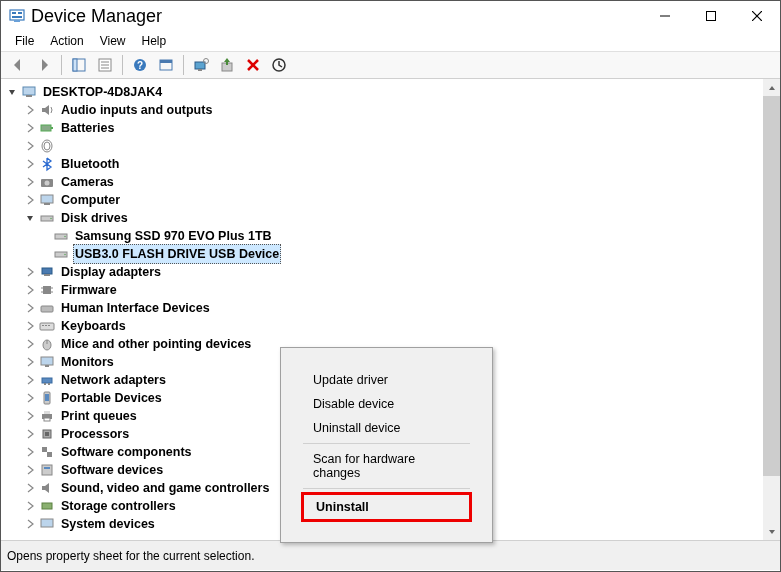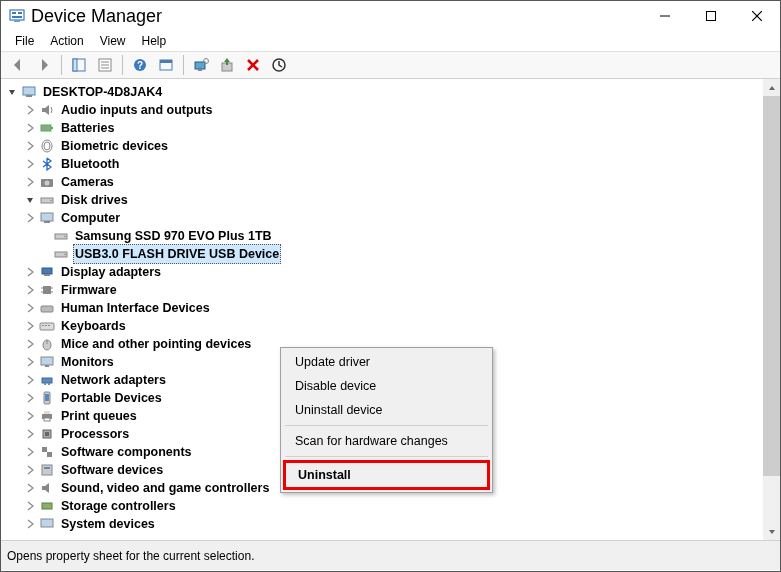--- a/index.html
+++ b/index.html
@@ -30,21 +30,21 @@
 .vscroll .thumb { position: absolute; top: 17px; left: 0; right: 0; height: 380px; background: #cdcdcd; }
 
 .node { display: flex; align-items: center; height: 18px; line-height: 18px; white-space: nowrap; }
 .node .indent { display: inline-block; }
 .node .expander { width: 14px; height: 14px; display: inline-flex; align-items: center; justify-content: center; color: #666; margin-right: 2px; }
 .node .icon { width: 16px; height: 16px; margin-right: 4px; display: inline-flex; align-items: center; justify-content: center; }
 .node .label { padding: 0 2px; }
 .node.selected .label { background: #cde8ff; border: 1px dotted #555; padding: 0 1px; }
 
 
-.ctxmenu { position: absolute; left: 279px; top: 268px; width: 213px; background: #f0f0f0; border: 1px solid #a0a0a0; box-shadow: 2px 2px 4px rgba(0,0,0,0.25); font-size: 12.5px; padding: 2px; }
+.ctxmenu { position: absolute; left: 279px; top: 268px; width: 213px; background: #f0f0f0; border: 1px solid #a0a0a0; box-shadow: 2px 2px 4px rgba(0,0,0,0.25); font-size: 12.5px; padding: 20px; }
 .ctxmenu .ci { padding: 5px 12px; }
 .ctxmenu .csep { height: 1px; background: #d0d0d0; margin: 3px 2px; }
 .ctxmenu .redbox { border: 3px solid #e00; font-weight: bold; }
 
 
 .statusbar { height: 29px; display: flex; align-items: center; padding-left: 6px; font-size: 12px; background: #f0f0f0; }
 
 </style>
 </head>
 <body>
@@ -211,21 +211,20 @@
           <svg width="10" height="10" viewBox="0 0 10 10">
             <path d="M3 1 L8 5 L3 9" fill="none" stroke="#888" stroke-width="1.2"></path>
           </svg>
         </span>
         <span class="icon">
           <svg viewBox="0 0 16 16">
             <ellipse cx="8" cy="8" rx="5" ry="6" fill="none" stroke="#888"></ellipse>
             <ellipse cx="8" cy="8" rx="3" ry="4" fill="none" stroke="#888"></ellipse>
           </svg>
         </span>
-        <span class="label">Biometric devices</span>
       </div>
 
 <div class="node">
         <span class="indent" style="width:22px"></span>
         <span class="expander">
           <svg width="10" height="10" viewBox="0 0 10 10">
             <path d="M3 1 L8 5 L3 9" fill="none" stroke="#888" stroke-width="1.2"></path>
           </svg>
         </span>
         <span class="icon">
@@ -249,46 +248,46 @@
             <circle cx="8" cy="9" r="2.5" fill="#ccc"></circle>
           </svg>
         </span>
         <span class="label">Cameras</span>
       </div>
 
 <div class="node">
         <span class="indent" style="width:22px"></span>
         <span class="expander">
           <svg width="10" height="10" viewBox="0 0 10 10">
+            <path d="M3 1 L8 5 L3 9" fill="none" stroke="#888" stroke-width="1.2"></path>
+          </svg>
+        </span>
+        <span class="icon">
+          <svg viewBox="0 0 16 16">
+            <rect x="2" y="3" width="12" height="8" fill="#bcd5ec" stroke="#888"></rect>
+            <rect x="5" y="11" width="6" height="2" fill="#888"></rect>
+          </svg>
+        </span>
+        <span class="label">Computer</span>
+      </div>
+
+<div class="node">
+        <span class="indent" style="width:22px"></span>
+        <span class="expander">
+          <svg width="10" height="10" viewBox="0 0 10 10">
             <path d="M2 3 L8 3 L5 8 Z" fill="#444"></path>
           </svg>
         </span>
         <span class="icon">
           <svg viewBox="0 0 16 16">
             <rect x="2" y="6" width="12" height="5" fill="#ccc" stroke="#888"></rect>
             <circle cx="12" cy="8.5" r="0.8" fill="#6a6"></circle>
           </svg>
         </span>
         <span class="label">Disk drives</span>
-      </div>
-
-<div class="node">
-        <span class="indent" style="width:22px"></span>
-        <span class="expander">
-          <svg width="10" height="10" viewBox="0 0 10 10">
-            <path d="M3 1 L8 5 L3 9" fill="none" stroke="#888" stroke-width="1.2"></path>
-          </svg>
-        </span>
-        <span class="icon">
-          <svg viewBox="0 0 16 16">
-            <rect x="2" y="3" width="12" height="8" fill="#bcd5ec" stroke="#888"></rect>
-            <rect x="5" y="11" width="6" height="2" fill="#888"></rect>
-          </svg>
-        </span>
-        <span class="label">Computer</span>
       </div>
 
 <div class="node">
         <span class="indent" style="width:52px"></span>
         <span class="icon">
           <svg viewBox="0 0 16 16">
             <rect x="2" y="6" width="12" height="5" fill="#ccc" stroke="#888"></rect>
             <circle cx="12" cy="8.5" r="0.8" fill="#6a6"></circle>
           </svg>
         </span>

